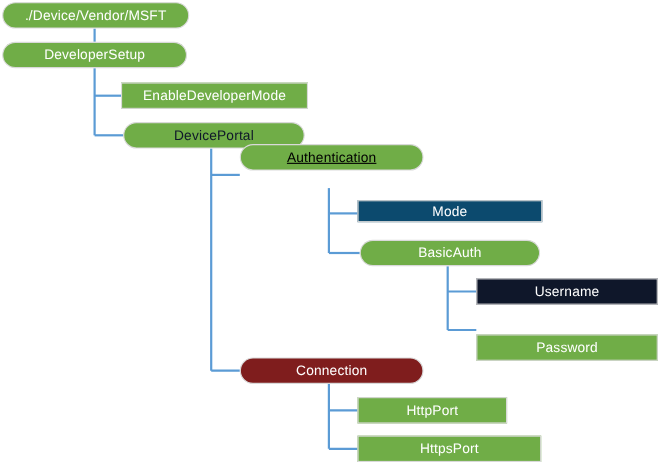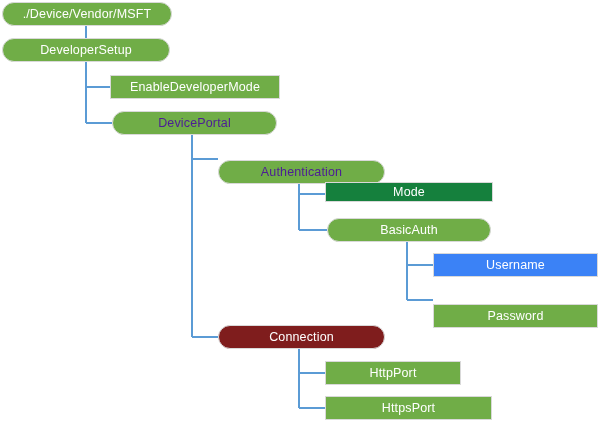--- a/index.html
+++ b/index.html
@@ -77,33 +77,33 @@
   <div id="node-layer">
       <div class="node rounded" style="left: 2px; top: 2px; width: 170px; height: 24px; background: rgb(112, 173, 71); border-color: rgb(217, 217, 217); color: rgb(255, 255, 255);">
         <span class="node-label">./Device/Vendor/MSFT</span>
       </div>
       <div class="node rounded" style="left: 2px; top: 38px; width: 168px; height: 24px; background: rgb(112, 173, 71); border-color: rgb(217, 217, 217); color: rgb(255, 255, 255); text-align: center;">
         <span class="node-label">DeveloperSetup</span>
       </div>
       <div class="node rect" style="left: 110px; top: 75px; width: 170px; height: 24px; background: rgb(112, 173, 71); border-color: rgb(217, 217, 217); color: rgb(255, 255, 255); align-items: center;">
         <span class="node-label">EnableDeveloperMode</span>
       </div>
-      <div class="node rounded" style="left: 112px; top: 111px; width: 165px; height: 24px; background: rgb(112, 173, 71); border-color: rgb(217, 217, 217); color: #4c1d95;">
+      <div class="node rounded" style="left: 112px; top: 111px; width: 165px; height: 24px; background: rgb(112, 173, 71); border-color: rgb(217, 217, 217); color: #0f172a;">
         <span class="node-label">DevicePortal</span>
       </div>
-      <div class="node rounded" style="left: 218px; top: 160px; width: 167px; height: 24px; background: rgb(112, 173, 71); border-color: rgb(217, 217, 217); color: #4c1d95;">
+      <div class="node rounded" style="left: 218px; top: 131px; width: 167px; height: 24px; background: rgb(112, 173, 71); border-color: rgb(217, 217, 217); color: #000000; text-decoration: underline;">
         <span class="node-label">Authentication</span>
       </div>
-      <div class="node rect" style="left: 325px; top: 182px; width: 168px; height: 20px; background: #15803d; border-color: rgb(217, 217, 217); color: rgb(255, 255, 255);">
+      <div class="node rect" style="left: 325px; top: 182px; width: 168px; height: 20px; background: #0c4a6e; border-color: rgb(217, 217, 217); color: rgb(255, 255, 255);">
         <span class="node-label">Mode</span>
       </div>
       <div class="node rounded" style="left: 327px; top: 218px; width: 164px; height: 24px; background: rgb(112, 173, 71); border-color: rgb(217, 217, 217); color: rgb(255, 255, 255);">
         <span class="node-label">BasicAuth</span>
       </div>
-      <div class="node rect" style="left: 433px; top: 253px; width: 165px; height: 24px; background: #3b82f6; border-color: rgb(217, 217, 217); color: rgb(255, 255, 255);">
+      <div class="node rect" style="left: 433px; top: 253px; width: 165px; height: 24px; background: #0f172a; border-color: rgb(217, 217, 217); color: rgb(255, 255, 255);">
         <span class="node-label">Username</span>
       </div>
       <div class="node rect" style="left: 433px; top: 304px; width: 165px; height: 24px; background: rgb(112, 173, 71); border-color: rgb(217, 217, 217); color: rgb(255, 255, 255);">
         <span class="node-label">Password</span>
       </div>
       <div class="node rounded" style="left: 218px; top: 325px; width: 167px; height: 24px; background: #7f1d1d; border-color: rgb(217, 217, 217); color: rgb(255, 255, 255);">
         <span class="node-label">Connection</span>
       </div>
       <div class="node rect" style="left: 325px; top: 361px; width: 136px; height: 24px; background: rgb(112, 173, 71); border-color: rgb(217, 217, 217); color: rgb(255, 255, 255);">
         <span class="node-label">HttpPort</span>

